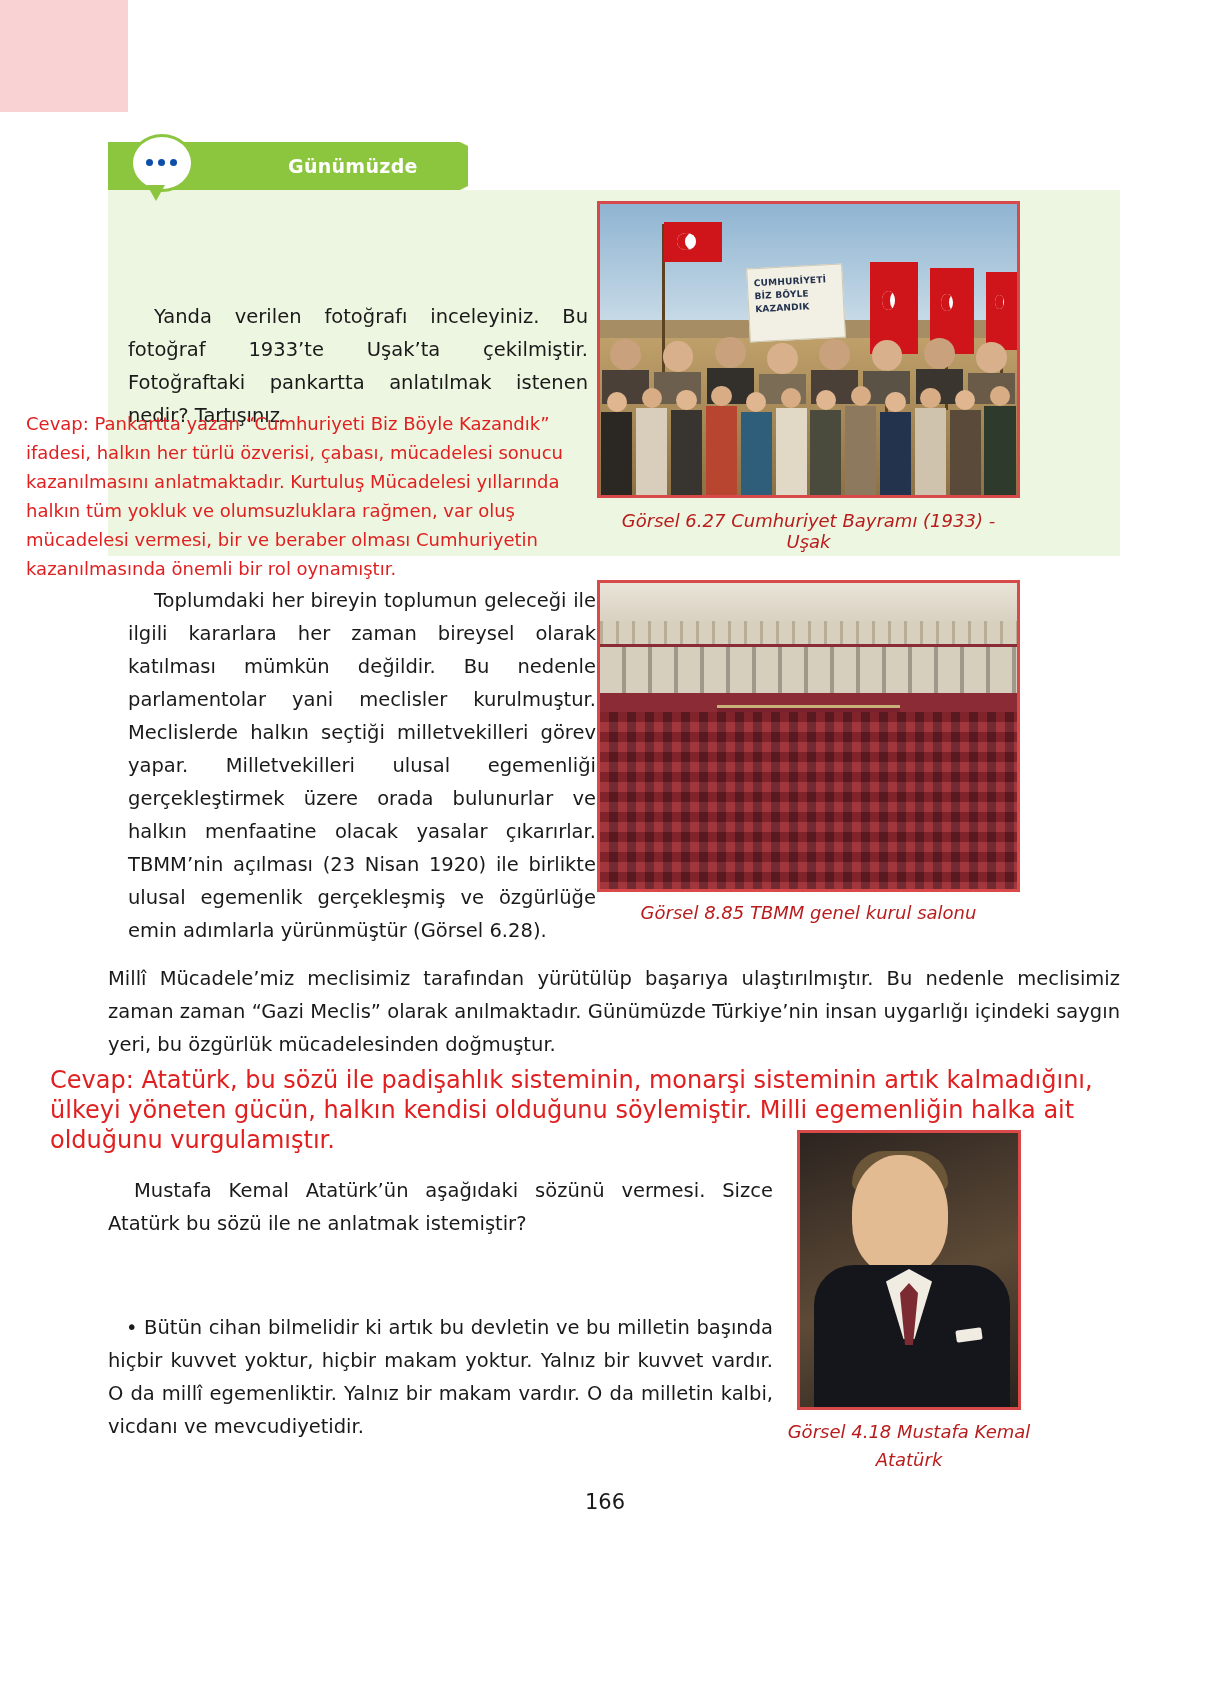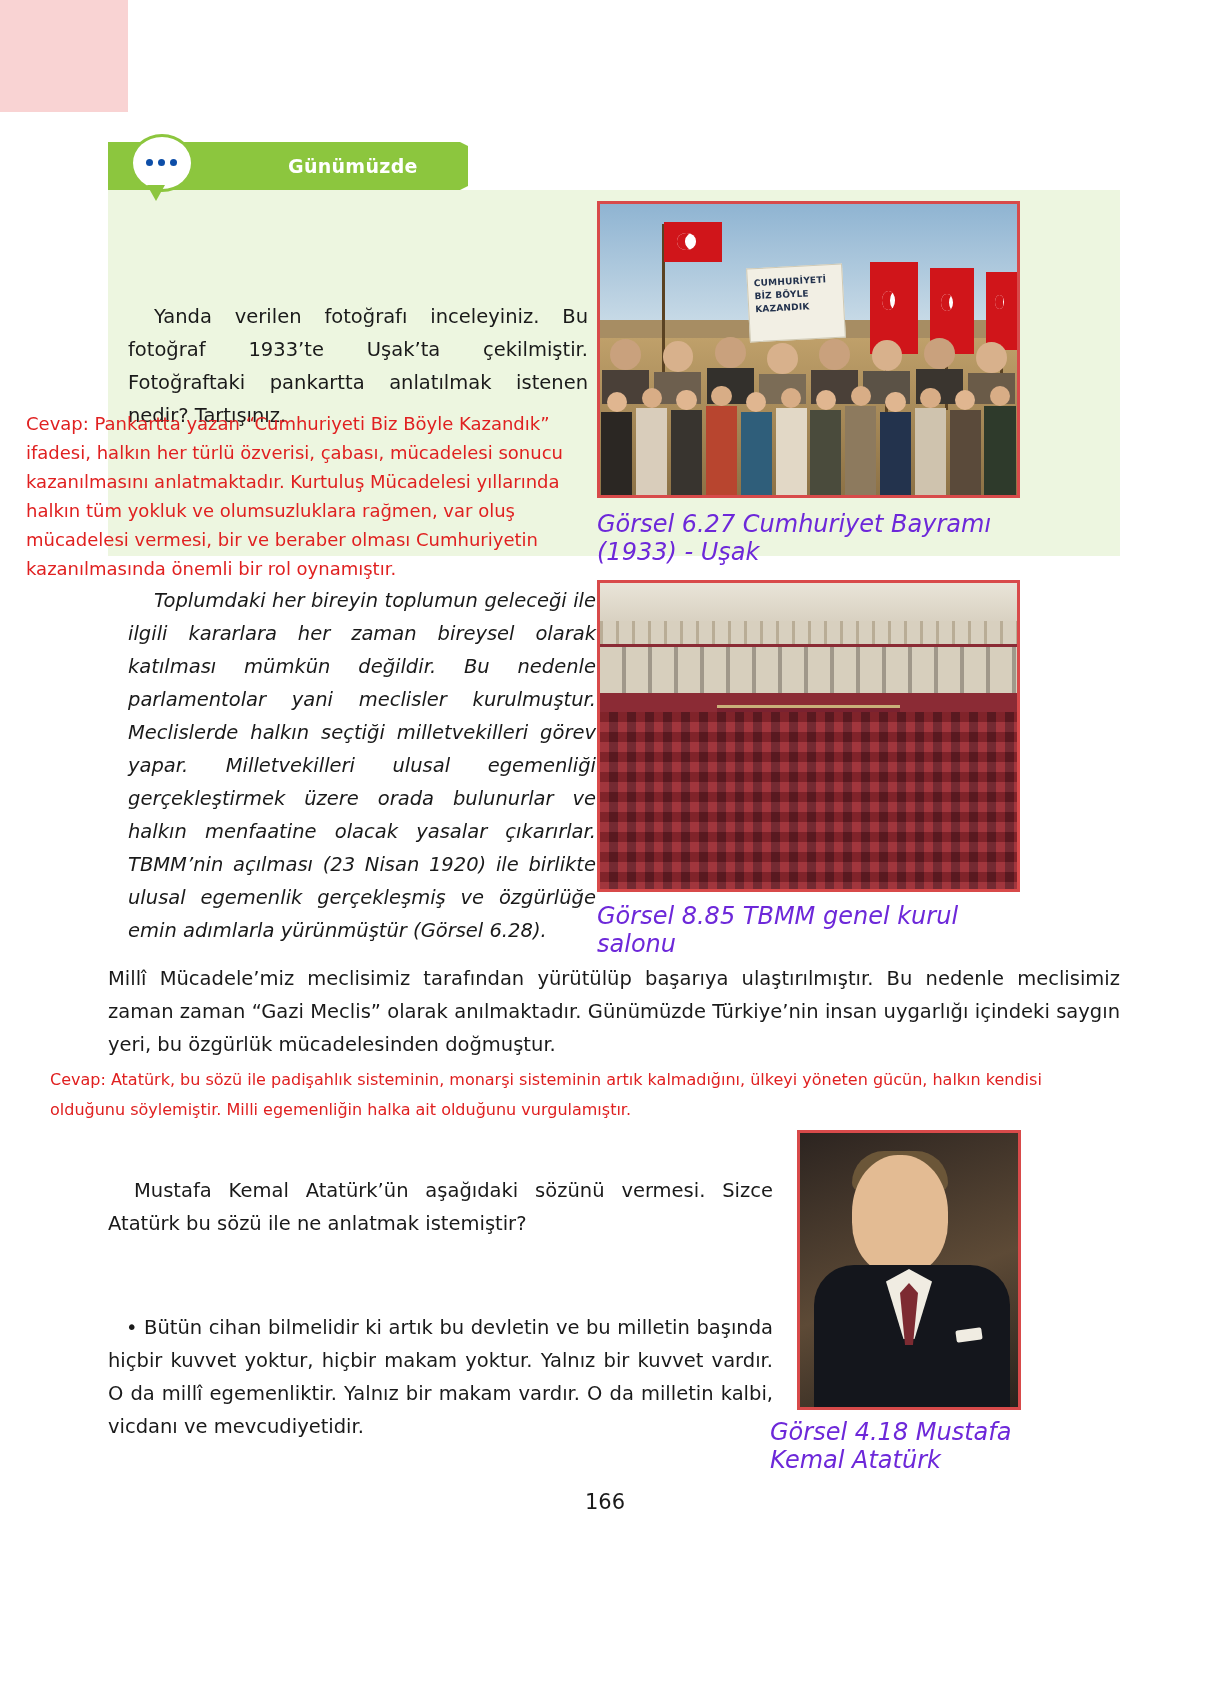--- a/index.html
+++ b/index.html
@@ -121,32 +121,31 @@
   .answer.a1 {
     left: 26px;
     top: 409px;
     width: 550px;
   }
   .para.body2 {
     left: 128px;
     top: 584px;
     width: 468px;
     text-indent: 26px;
-    font-style: italic;
   }
   .para.body2b {
     left: 108px;
     top: 962px;
     width: 1012px;
   }
   .answer.a2 {
     left: 50px;
     top: 1065px;
     width: 1070px;
-    font-size: 16px;
+    font-size: 24px;
     line-height: 30px;
   }
   .para.q2 {
     left: 108px;
     top: 1174px;
     width: 665px;
     text-indent: 26px;
   }
   .para.quote {
     left: 108px;
@@ -158,23 +157,24 @@
 
   
   .fig {
     position: absolute;
     box-sizing: border-box;
     border: 3px solid #d84a4a;
     overflow: hidden;
   }
   .fig-cap {
     position: absolute;
-    font-size: 24px;
+    font-size: 18px;
     font-style: italic;
-    color: #6d28d9;
+    color: #b91c1c;
+    text-align: center;
   }
 
   
   .fig-627 {
     left: 597px;
     top: 201px;
     width: 423px;
     height: 297px;
     background: linear-gradient(#7fa8c9 0%, #9fc0d6 34%, #c9a87a 46%, #a98d5e 100%);
   }

